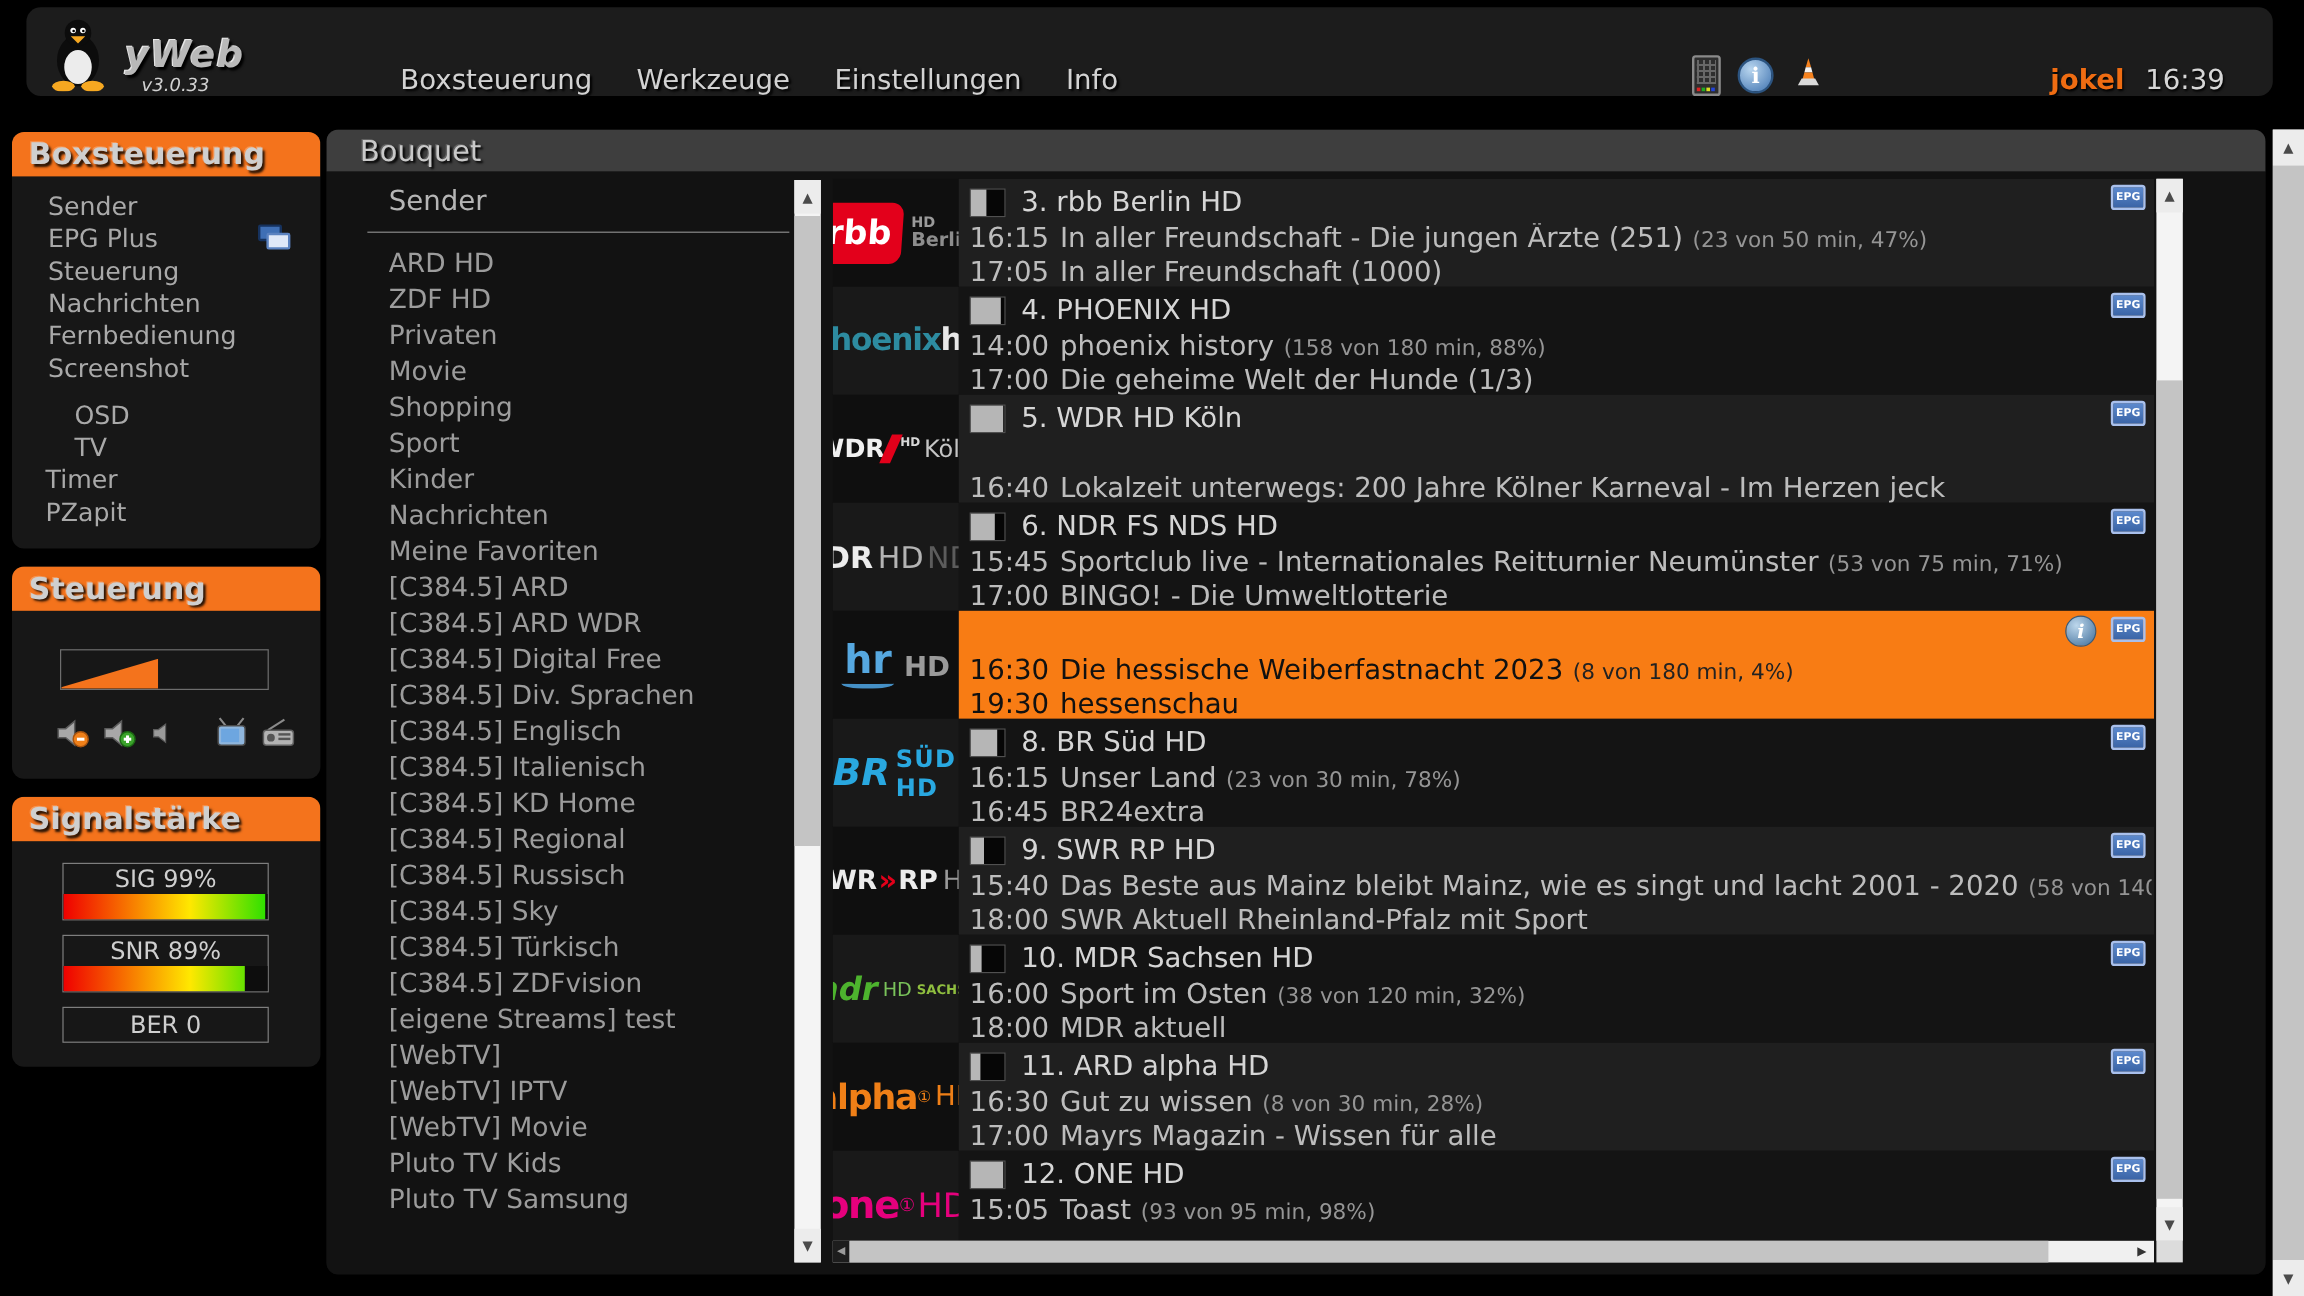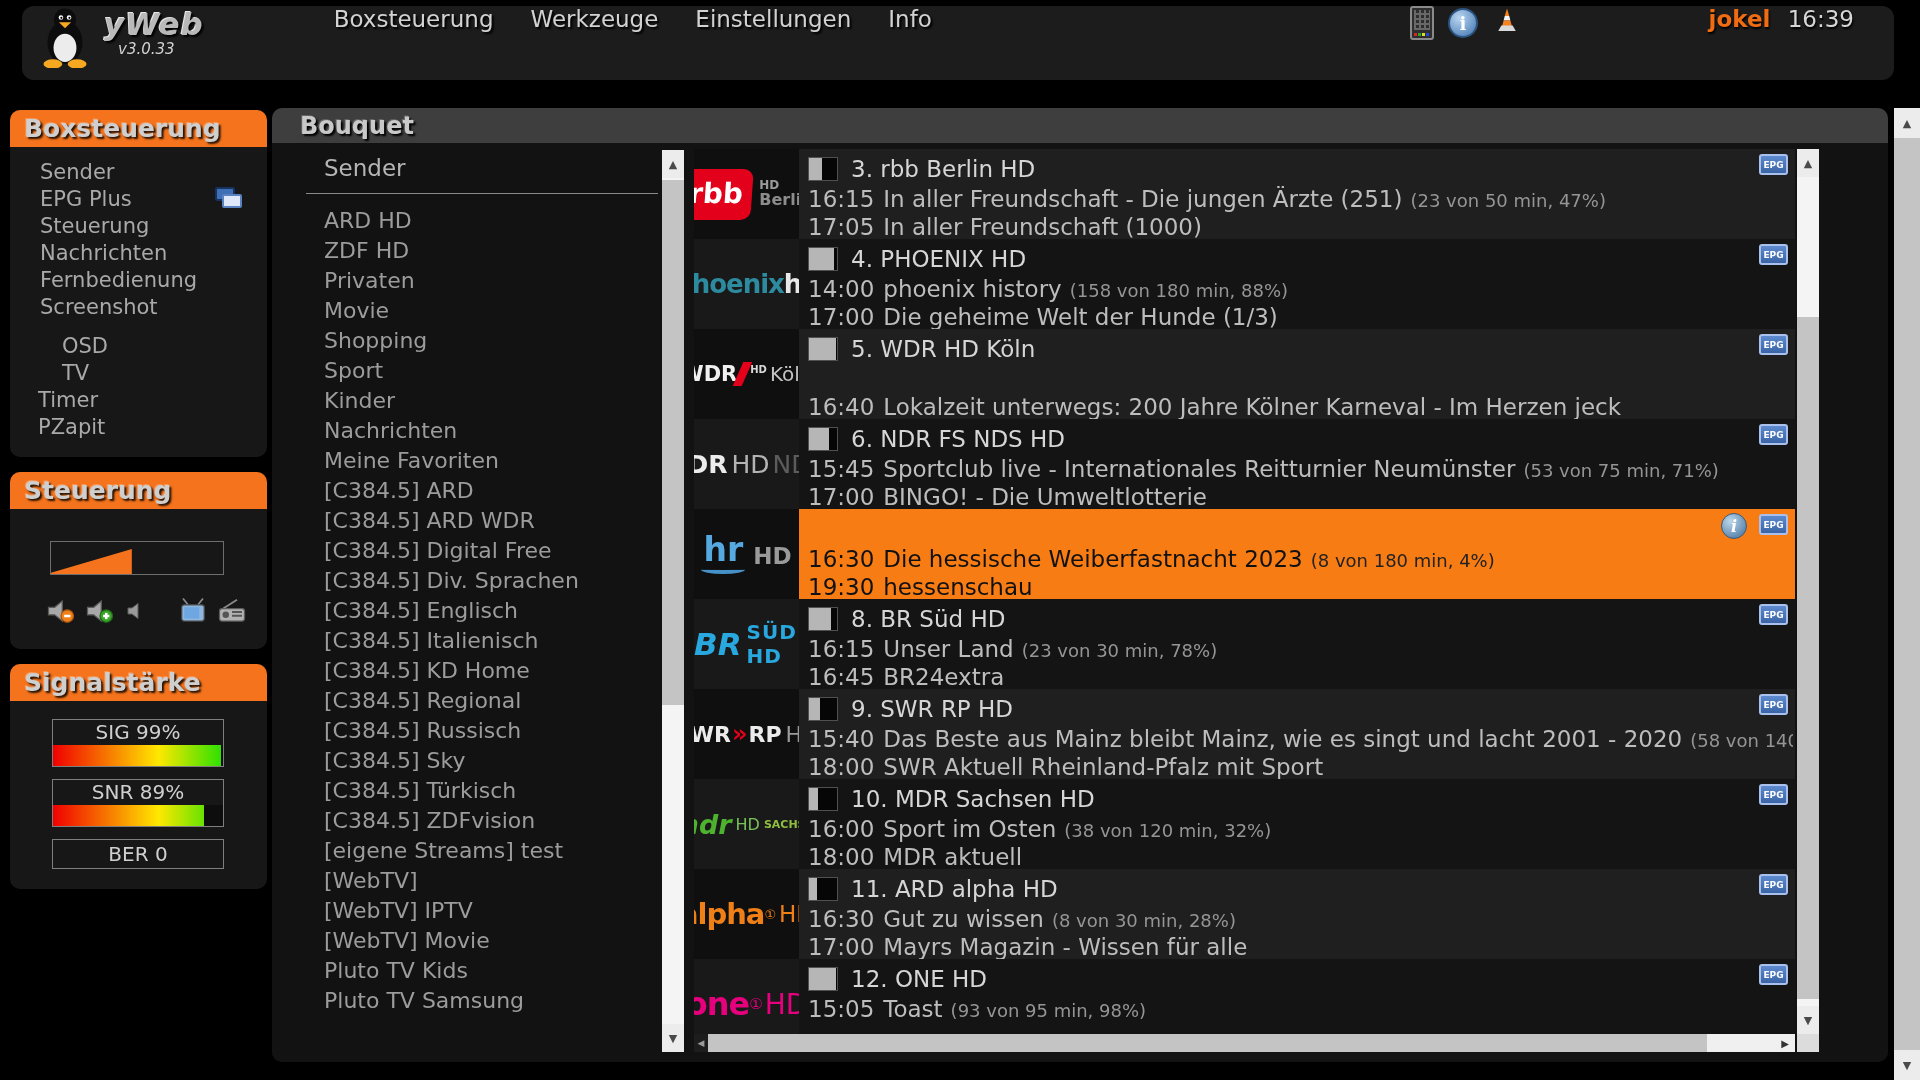--- a/index.html
+++ b/index.html
@@ -2,21 +2,21 @@
 <html><head>
 <meta charset="utf-8">
 <style>
   * { margin:0; padding:0; box-sizing:border-box; }
   html,body { background:#000; }
   body { width:1920px; height:1080px; position:relative; overflow:hidden;
          font-family:"DejaVu Sans","Liberation Sans",sans-serif; }
 
   
   .topbar { position:absolute; left:22px; top:6px; width:1872px; height:74px;
-            background:#1c1c1c; border-radius:12px; display:flex; align-items:flex-start; }
+            background:#1c1c1c; border-radius:12px; display:flex; align-items:flex-end; }
   .tux { margin-left:14px; flex:none; }
   .brand { margin-left:10px; flex:none; }
   .brand-name { font-size:31px; font-weight:bold; font-style:italic; color:#b9b9b9;
                 text-shadow:2px 2px 2px #000, -1px -1px 0 #e8e8e8; letter-spacing:1px;}
   .brand-ver { font-size:15px; color:#d2d2d2; margin-left:14px; margin-top:-2px;font-style:italic;}
   .topnav { margin-left:130px; display:flex; gap:37px; }
   .topnav .nav-item { font-size:23px; color:#d2d2d2; text-shadow:2px 2px 2px #000; cursor:pointer; }
   .top-icons { position:absolute; left:1388px; display:flex; align-items:center; gap:14px; }
   .icon-remote { width:24px; height:34px; background:#2e2e2e; border:2px solid #8a8a8a;
                  border-radius:3px; position:relative; }
@@ -60,21 +60,21 @@
   .sigtrack { height:21px; background:#0d0d0d; }
   .sigfill { height:100%; background-image:linear-gradient(90deg,#ef0000,#ffe800 62%,#29e000);
              background-size:170px 100%; background-repeat:no-repeat; }
   .berbox { width:172px; margin:12px auto 2px 42px; border:1px solid #7e7e7e;
             text-align:center; font-size:20px; color:#cfcfcf; line-height:28px; }
 
   
   .main { position:absolute; left:272px; top:108px; width:1616px; height:954px;
           background:#111; border-radius:10px; overflow:hidden; }
   .main-header { height:35px; background:#3e3e3e; display:flex; align-items:center;
-                 padding-left:28px; font-size:24px; font-weight:bold; color:#c9c9c9;
+                 padding-left:28px; font-size:24px; font-weight:normal; color:#c9c9c9;
                  text-shadow:2px 2px 2px #000, -1px -1px 0 rgba(255,255,255,.2); }
   .main-body { position:absolute; top:35px; left:0; right:0; bottom:0; background:#121212; }
 
   
   .bouquet { position:absolute; left:34px; top:7px; width:378px; bottom:10px; }
   .bq-inner { position:absolute; left:0; top:0; right:26px; bottom:0; overflow:hidden; }
   .bq-title { font-size:23px; color:#b5b5b5; padding:5px 0 0 18px; }
   .bq-rule { border:none; border-top:1px solid #8a8a8a; margin:12px 0 12px 0; }
   .bq-item { font-size:22px; color:#9c9c9c; line-height:30px; padding-left:18px;
              white-space:nowrap; cursor:pointer; }

